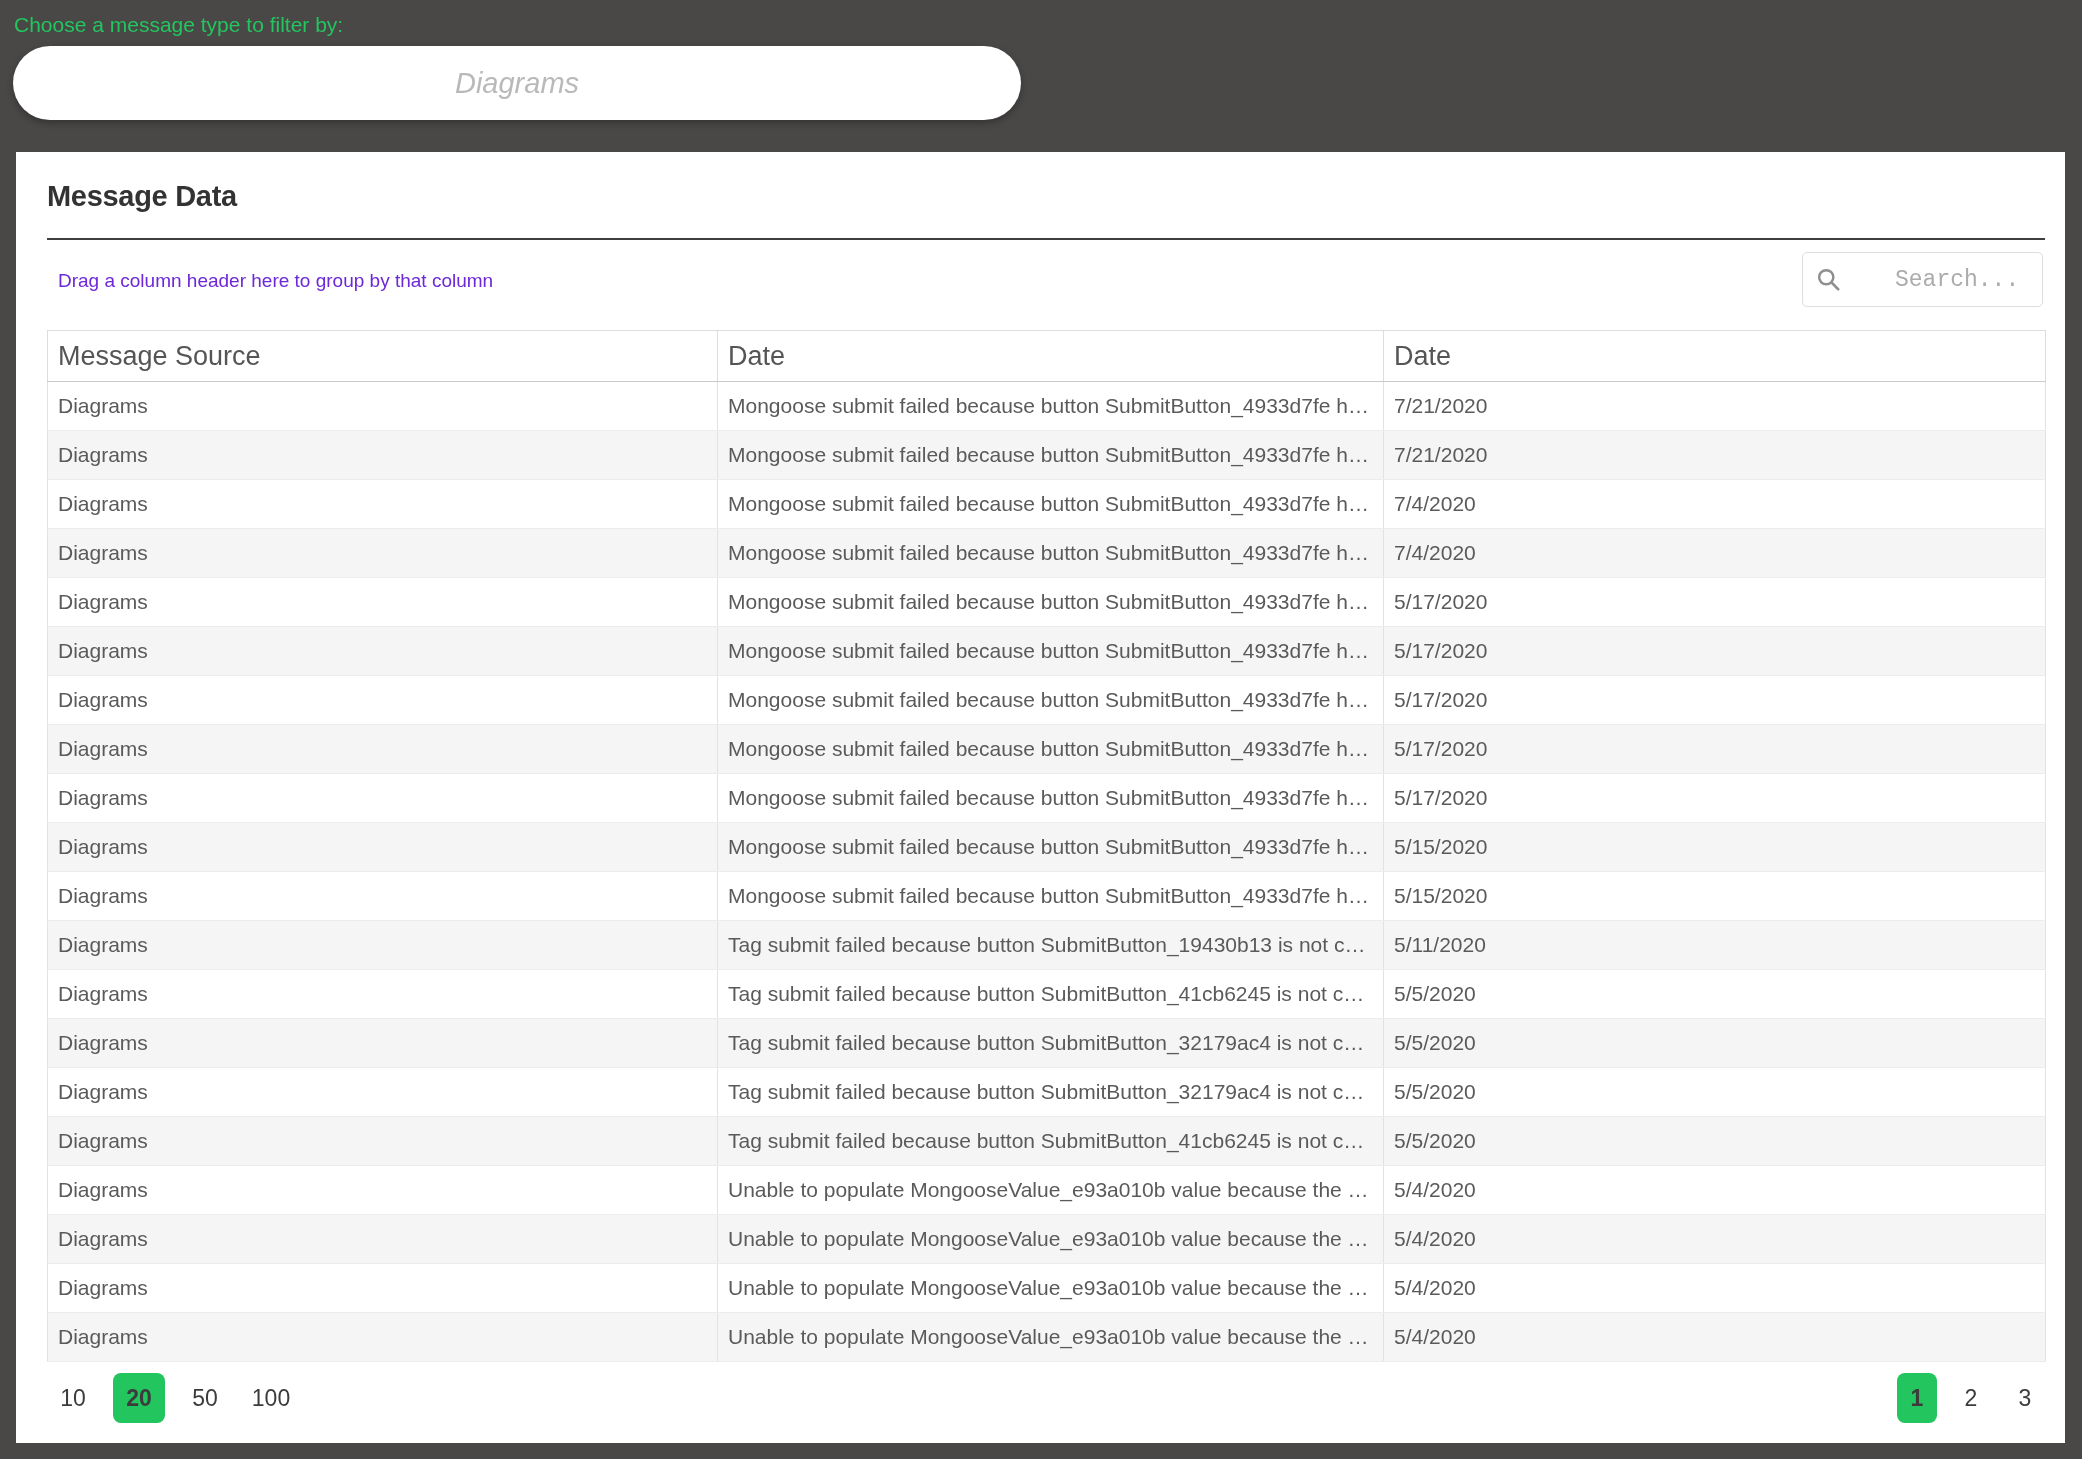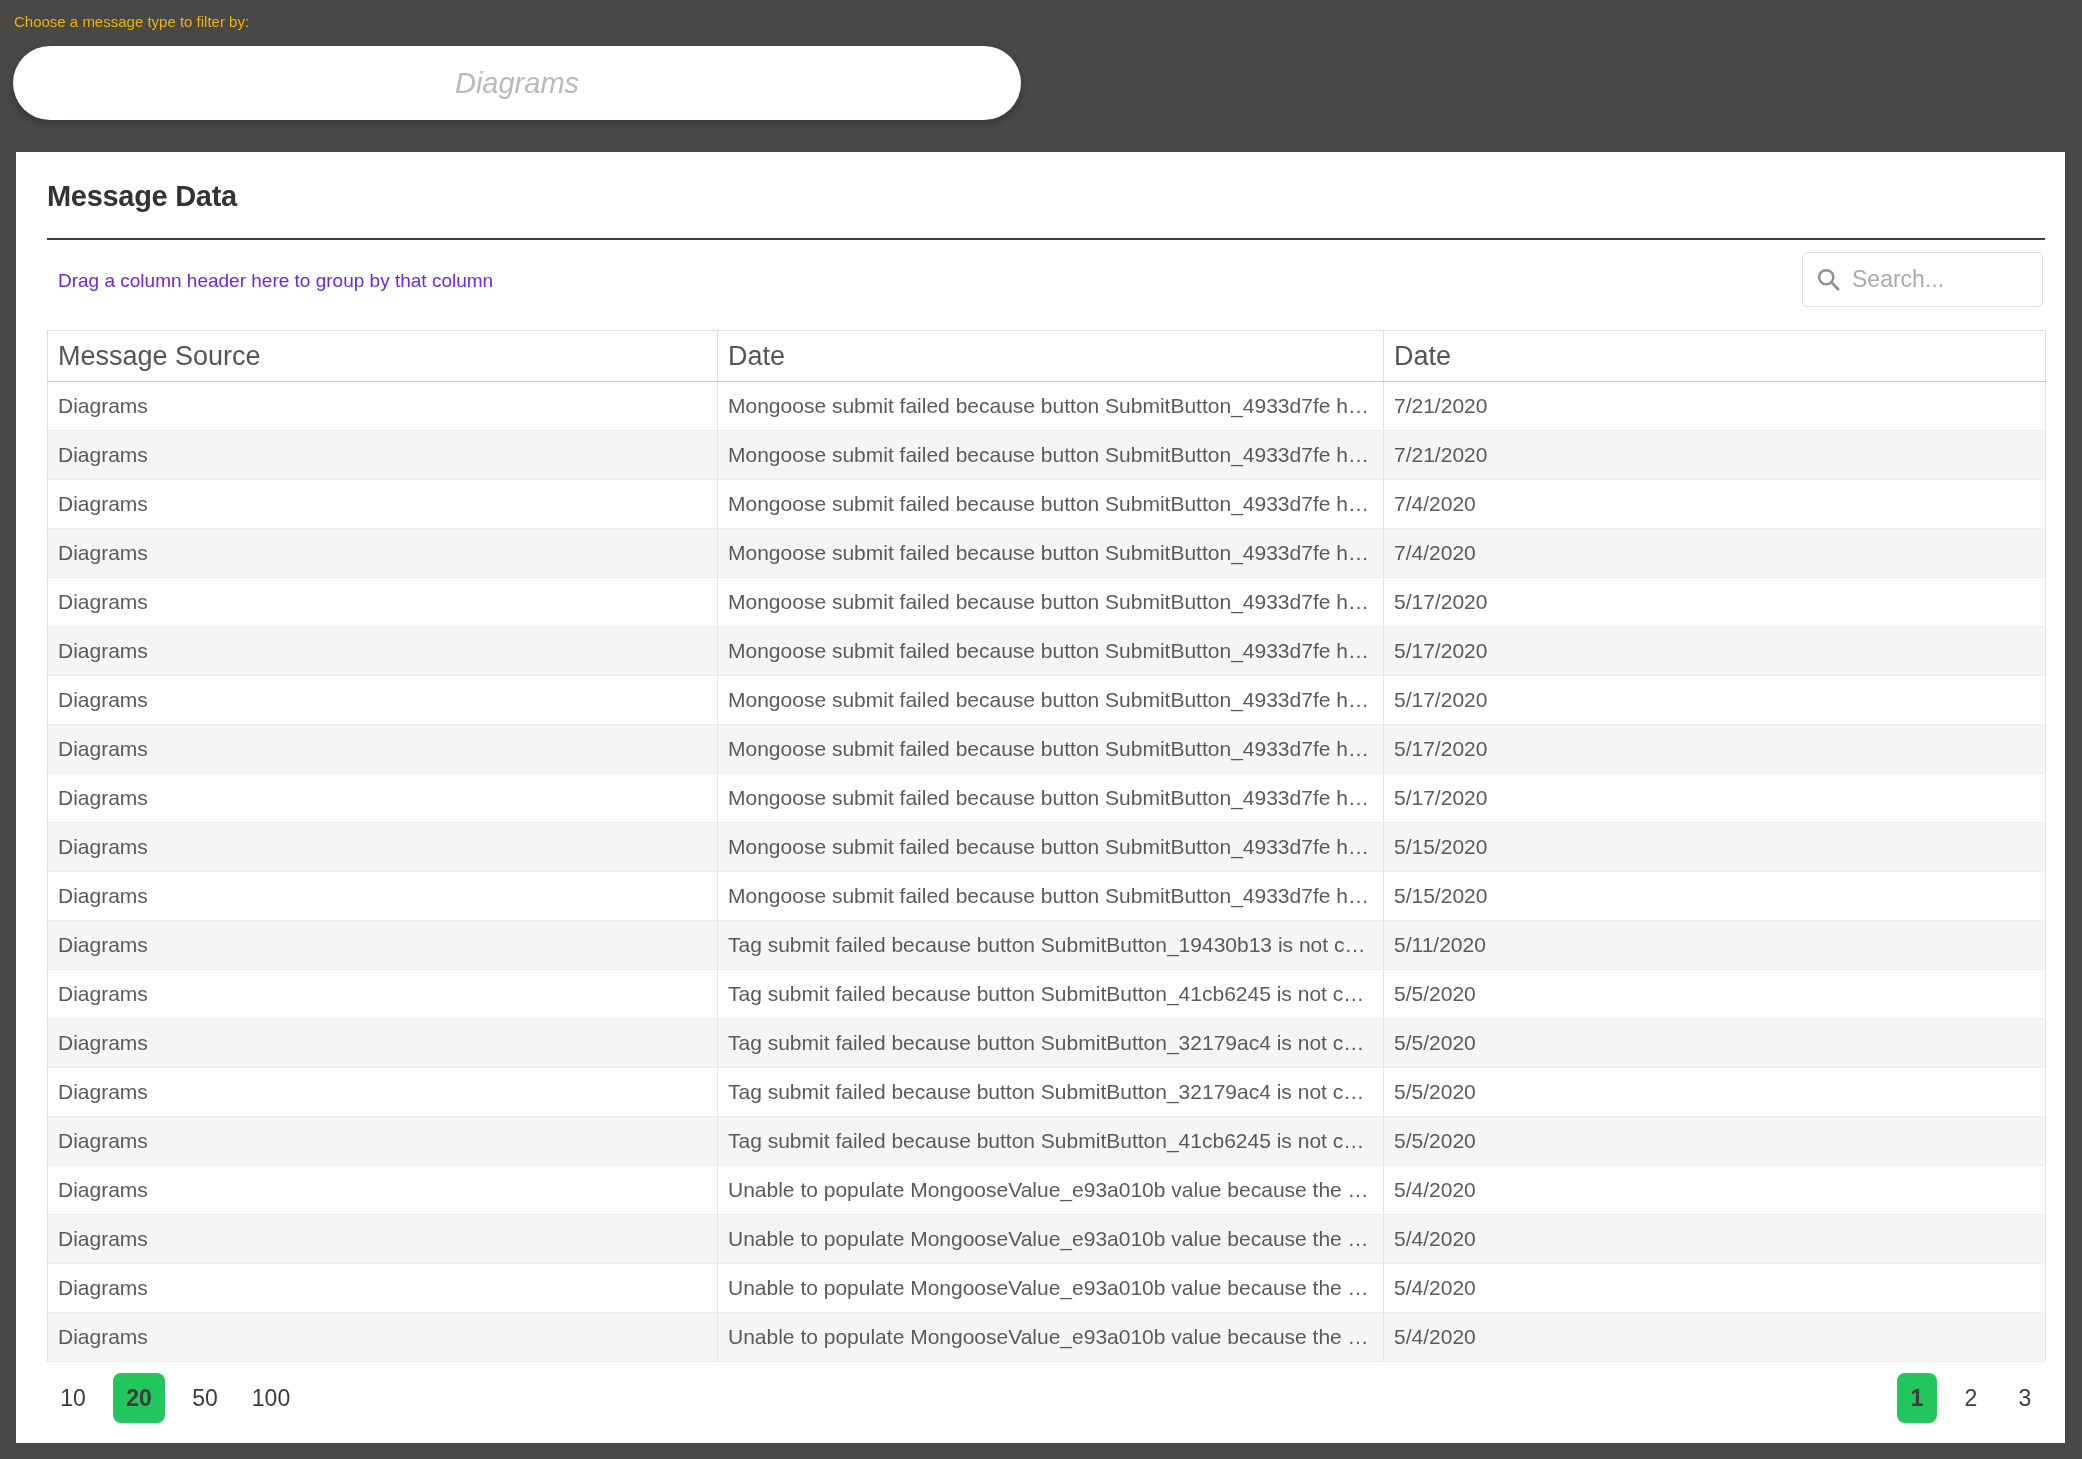--- a/index.html
+++ b/index.html
@@ -8,22 +8,22 @@
     position: relative;
     background: #4a4847;
     font-family: "Liberation Sans", sans-serif;
     overflow: hidden;
   }
 
   
   .filter-label {
     position: absolute;
     left: 14px; top: 13px;
-    font-size: 15px;
-    color: #eab308;
+    font-size: 21px;
+    color: #22c55e;
   }
   .filter-pill {
     position: absolute;
     left: 13px; top: 46px;
     width: 1008px; height: 74px;
     background: #ffffff;
     border-radius: 37px;
     box-shadow: 0 3px 7px rgba(0,0,0,0.30);
     overflow: hidden;
   }
@@ -80,24 +80,25 @@
     align-items: center;
     padding: 0 12px;
     gap: 10px;
     background: #fff;
   }
   .search-box svg { flex: 0 0 auto; }
   .search-box input {
     flex: 1 1 auto;
     min-width: 0;
     border: none; outline: none;
-    font-family: Liberation Sans, sans-serif;
+    font-family: Liberation Mono, monospace;
     font-size: 23px;
     color: #555;
     background: transparent;
+    margin-left: 43px;
   }
   .search-box input::placeholder { color: #ababab; opacity: 1; }
 
   
   .grid {
     position: absolute;
     left: 31px; top: 178px;
     width: 1998px;
     border-collapse: collapse;
     table-layout: fixed;

